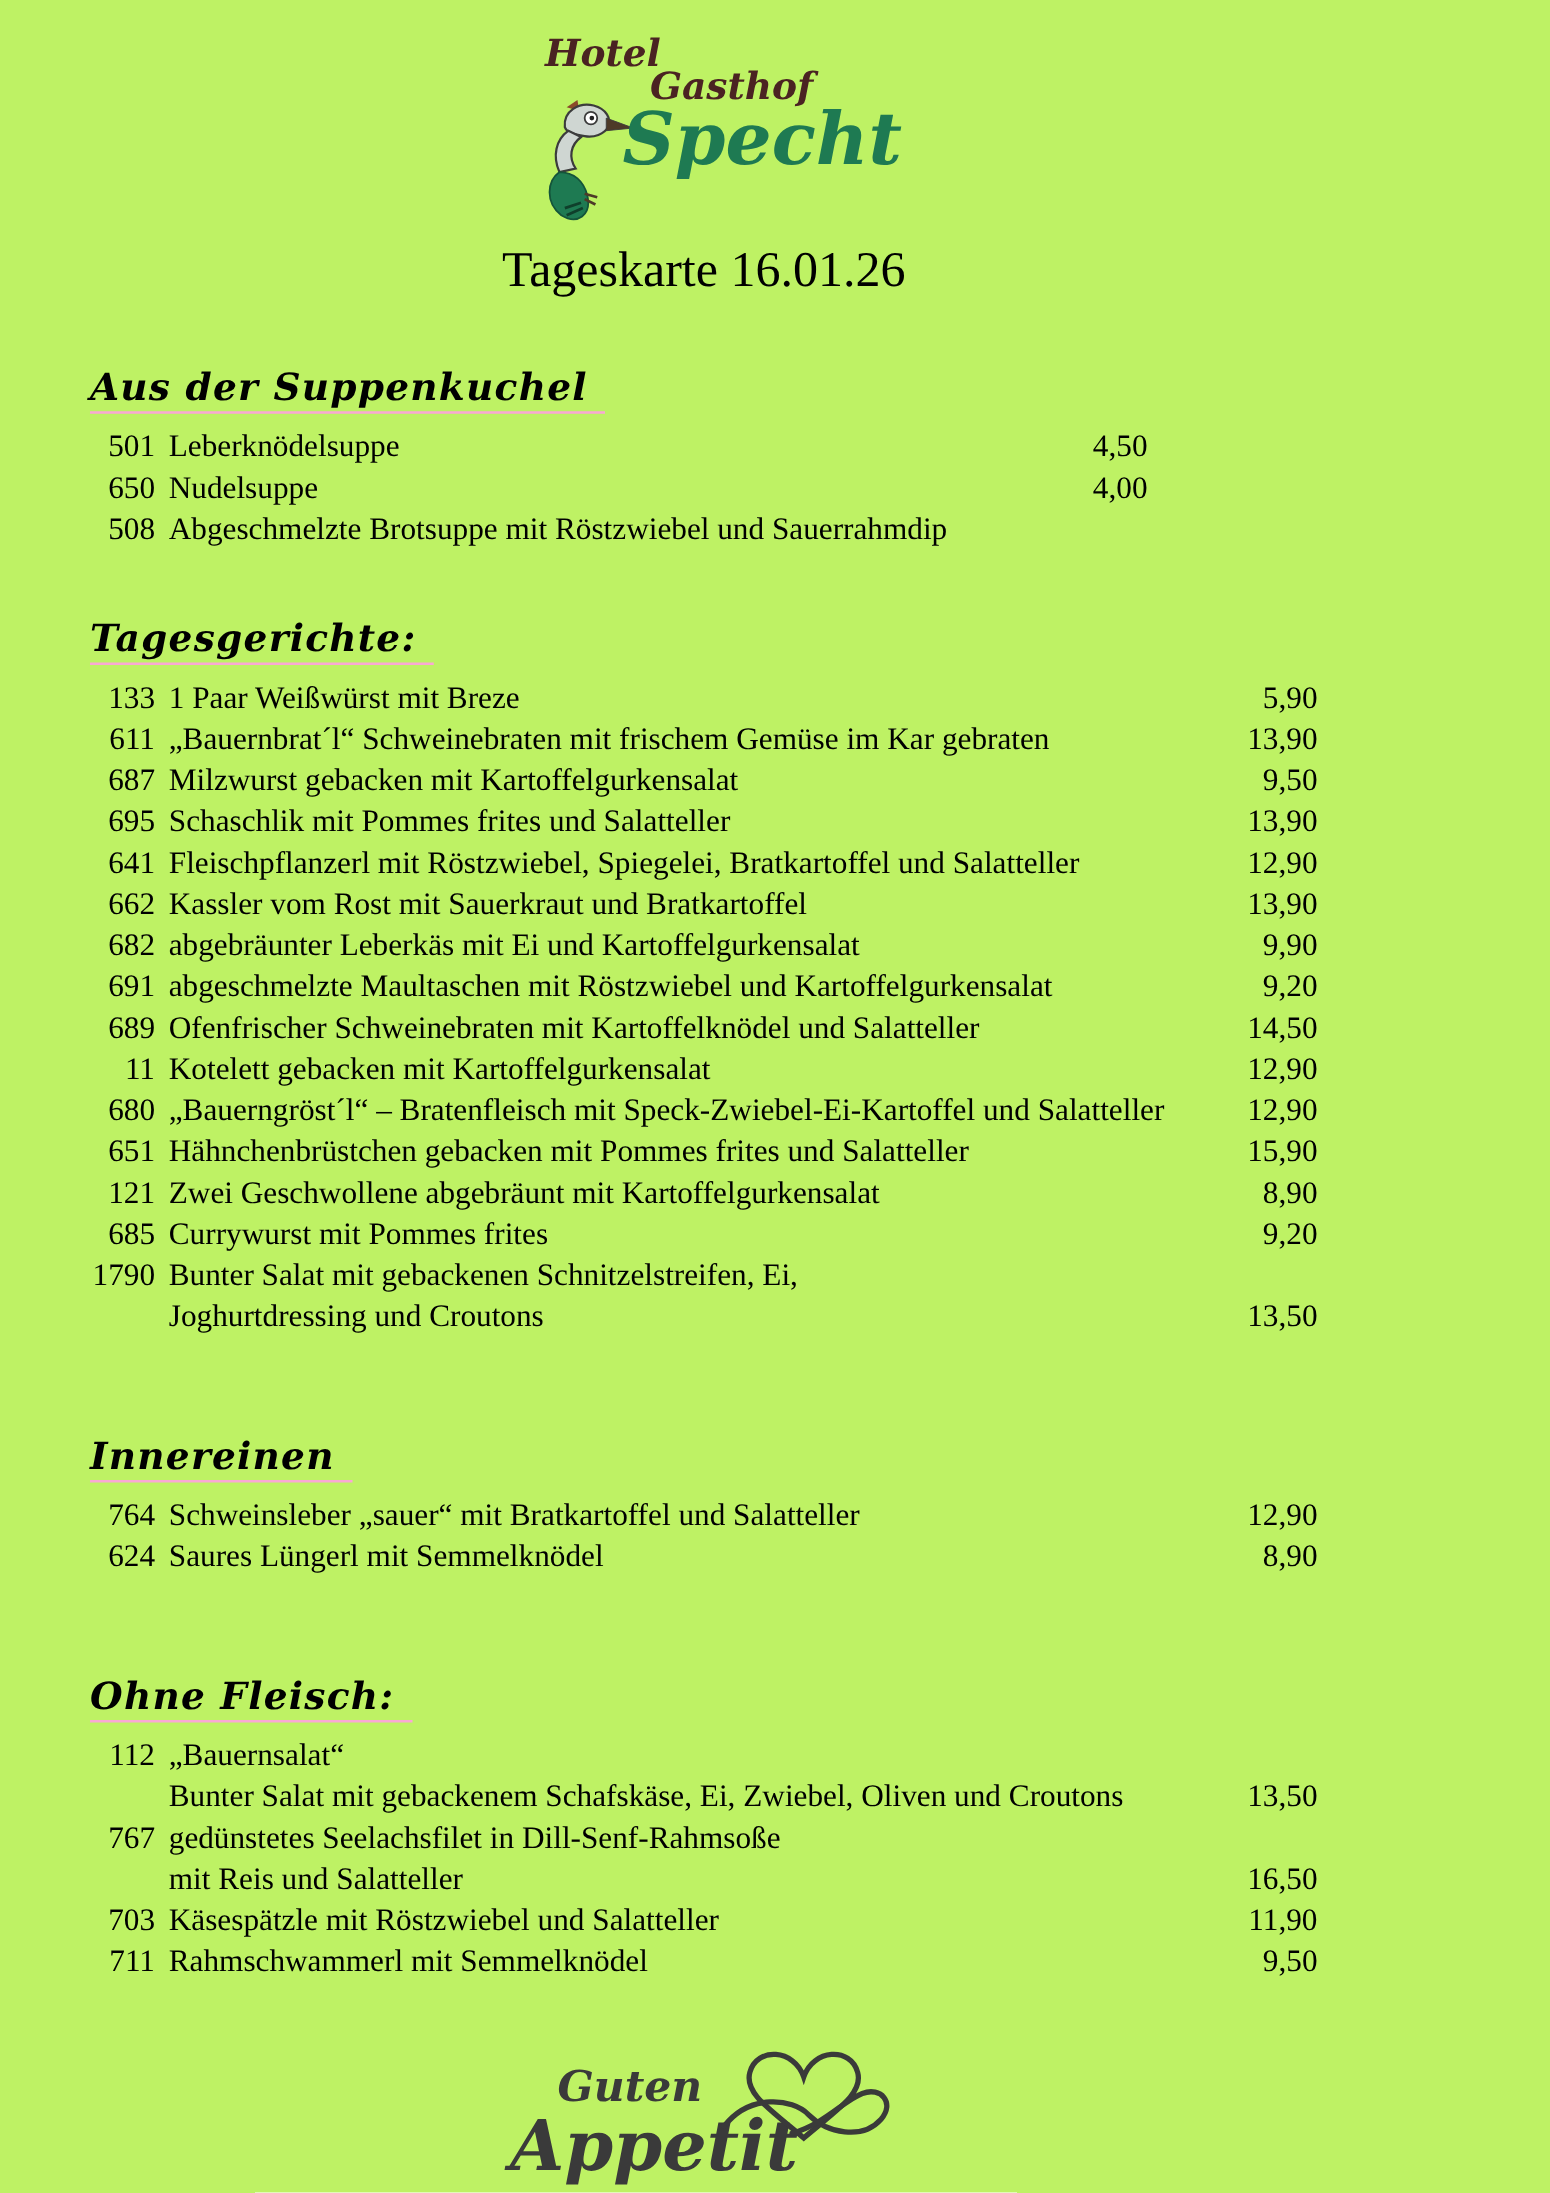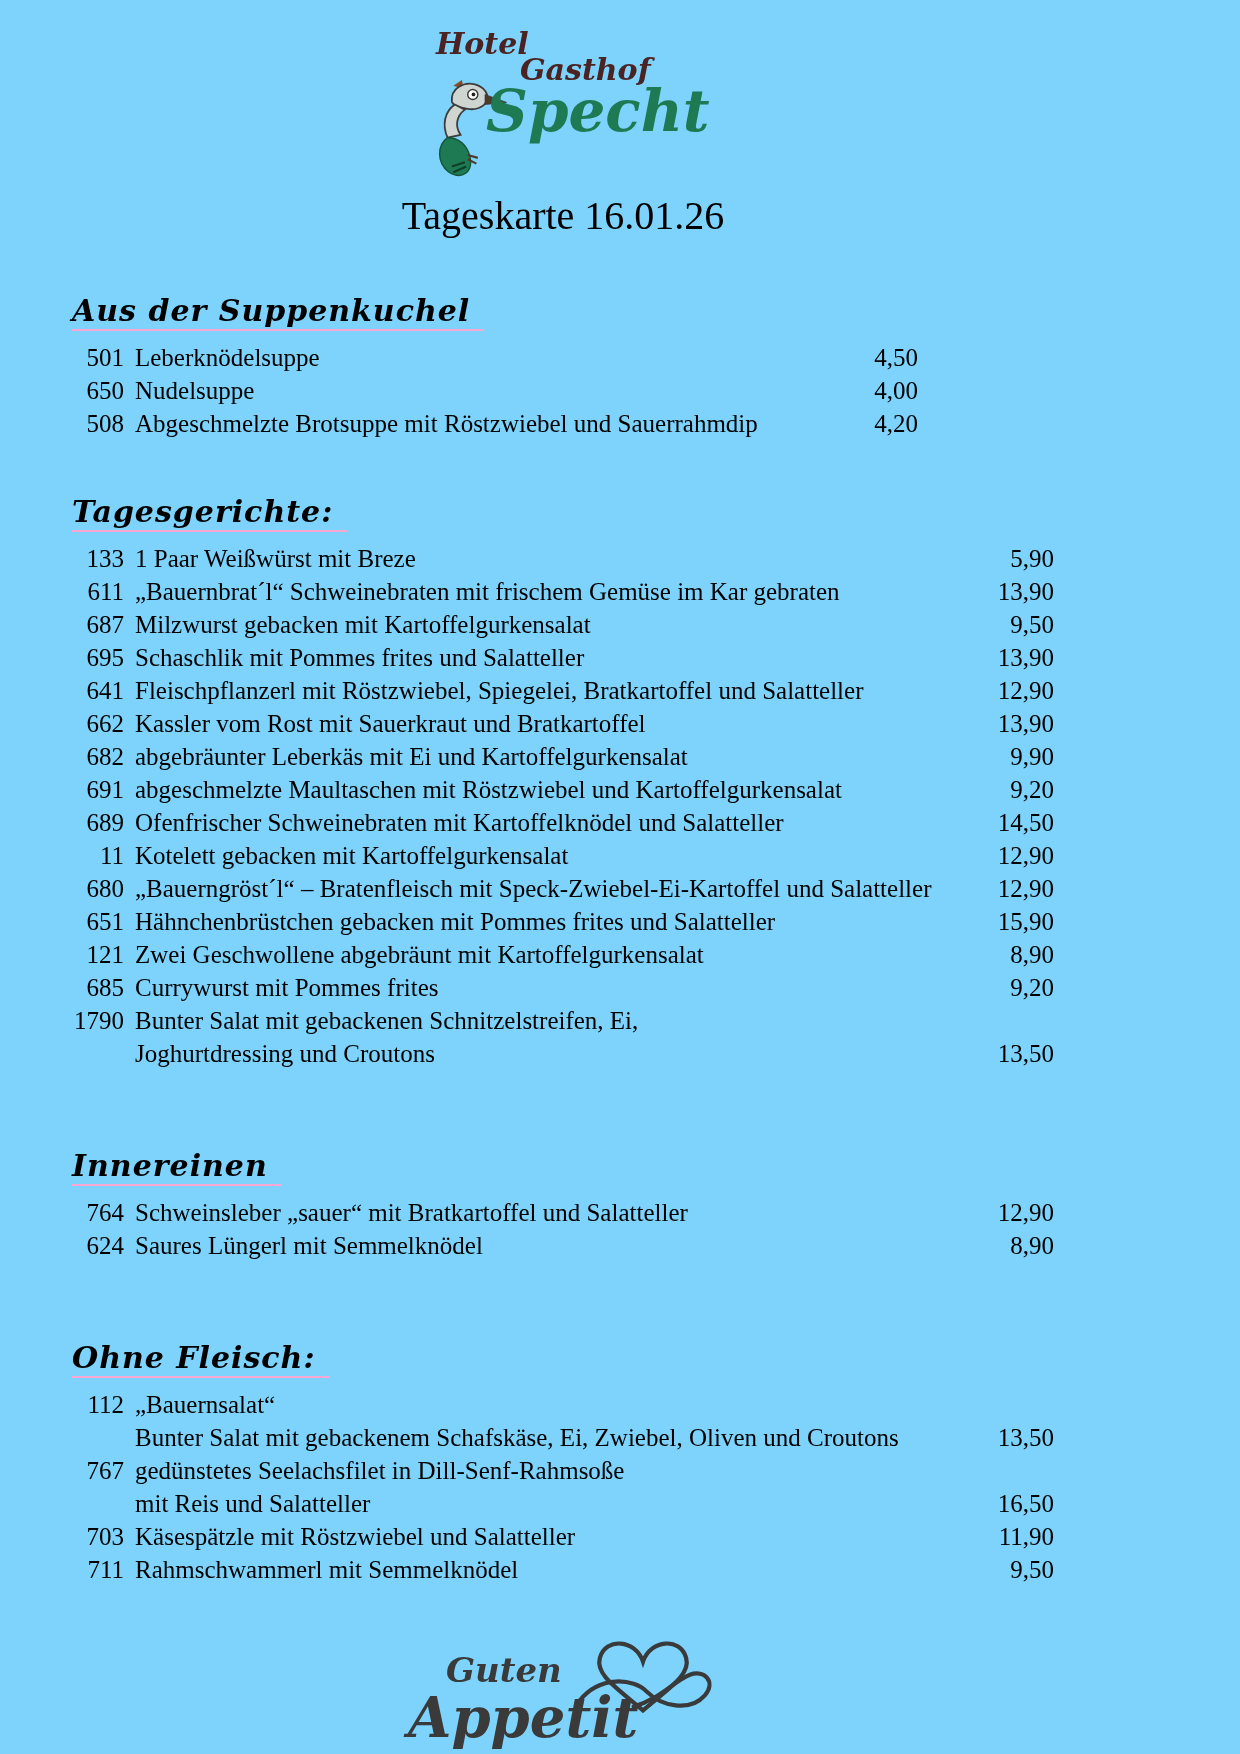--- a/index.html
+++ b/index.html
@@ -1,19 +1,19 @@
 <!DOCTYPE html>
 <html lang="de" style="--logo-maroon: #4a2322; --logo-green: #1e7a52; --footer-ink: #3a3a3a;"><head>
 <meta charset="utf-8">
 <style>
   html,body{margin:0;padding:0;background:#ffffff;}
   .page{
     position:relative;
     width:1240px;height:1754px;
-    background:#7dd3fc;
+    background:#bef264;
     font-family:"Liberation Serif", serif;
     color:#000;
     overflow:hidden;
     box-sizing:border-box;
     padding:26px 186px 0 72px;
   }
   
   .logo-block{
     position:relative;
     width:100%;
@@ -27,21 +27,21 @@
   .logo-hotel,.logo-gasthof{
     font-family:"DejaVu Serif", serif;
     font-style:italic;font-weight:bold;
     color:var(--logo-maroon,#4a2322);
     position:absolute;white-space:nowrap;
   }
   .logo-hotel{left:8px;top:0;font-size:30px;}
   .logo-gasthof{left:92px;top:26px;font-size:30px;}
   .logo-bird{position:absolute;left:-4px;top:44px;}
   .logo-specht{
-    position:absolute;left:58px;top:56px;
+    position:absolute;left:70px;top:56px;
     font-family:"DejaVu Serif", serif;
     font-style:italic;font-weight:bold;
     font-size:58px;line-height:1;
     color:var(--logo-green,#1e7a52);
     white-space:nowrap;
   }
   
   .page-title{
     margin:14px 0 0 0;
     text-align:center;
@@ -145,21 +145,20 @@
           <span class="code">501</span>
           <span class="name">Leberknödelsuppe</span>
           <span class="price">4,50</span>
         </div><div class="item-row">
           <span class="code">650</span>
           <span class="name">Nudelsuppe</span>
           <span class="price">4,00</span>
         </div><div class="item-row">
           <span class="code">508</span>
           <span class="name">Abgeschmelzte Brotsuppe mit Röstzwiebel und Sauerrahmdip</span>
-          <span class="price">4,20</span>
         </div></section>
       <section class="menu-section"><h2 class="section-heading">Tagesgerichte:</h2><div class="item-row">
           <span class="code">133</span>
           <span class="name">1 Paar Weißwürst mit Breze</span>
           <span class="price">5,90</span>
         </div><div class="item-row">
           <span class="code">611</span>
           <span class="name">„Bauernbrat´l“ Schweinebraten mit frischem Gemüse im Kar gebraten</span>
           <span class="price">13,90</span>
         </div><div class="item-row">

